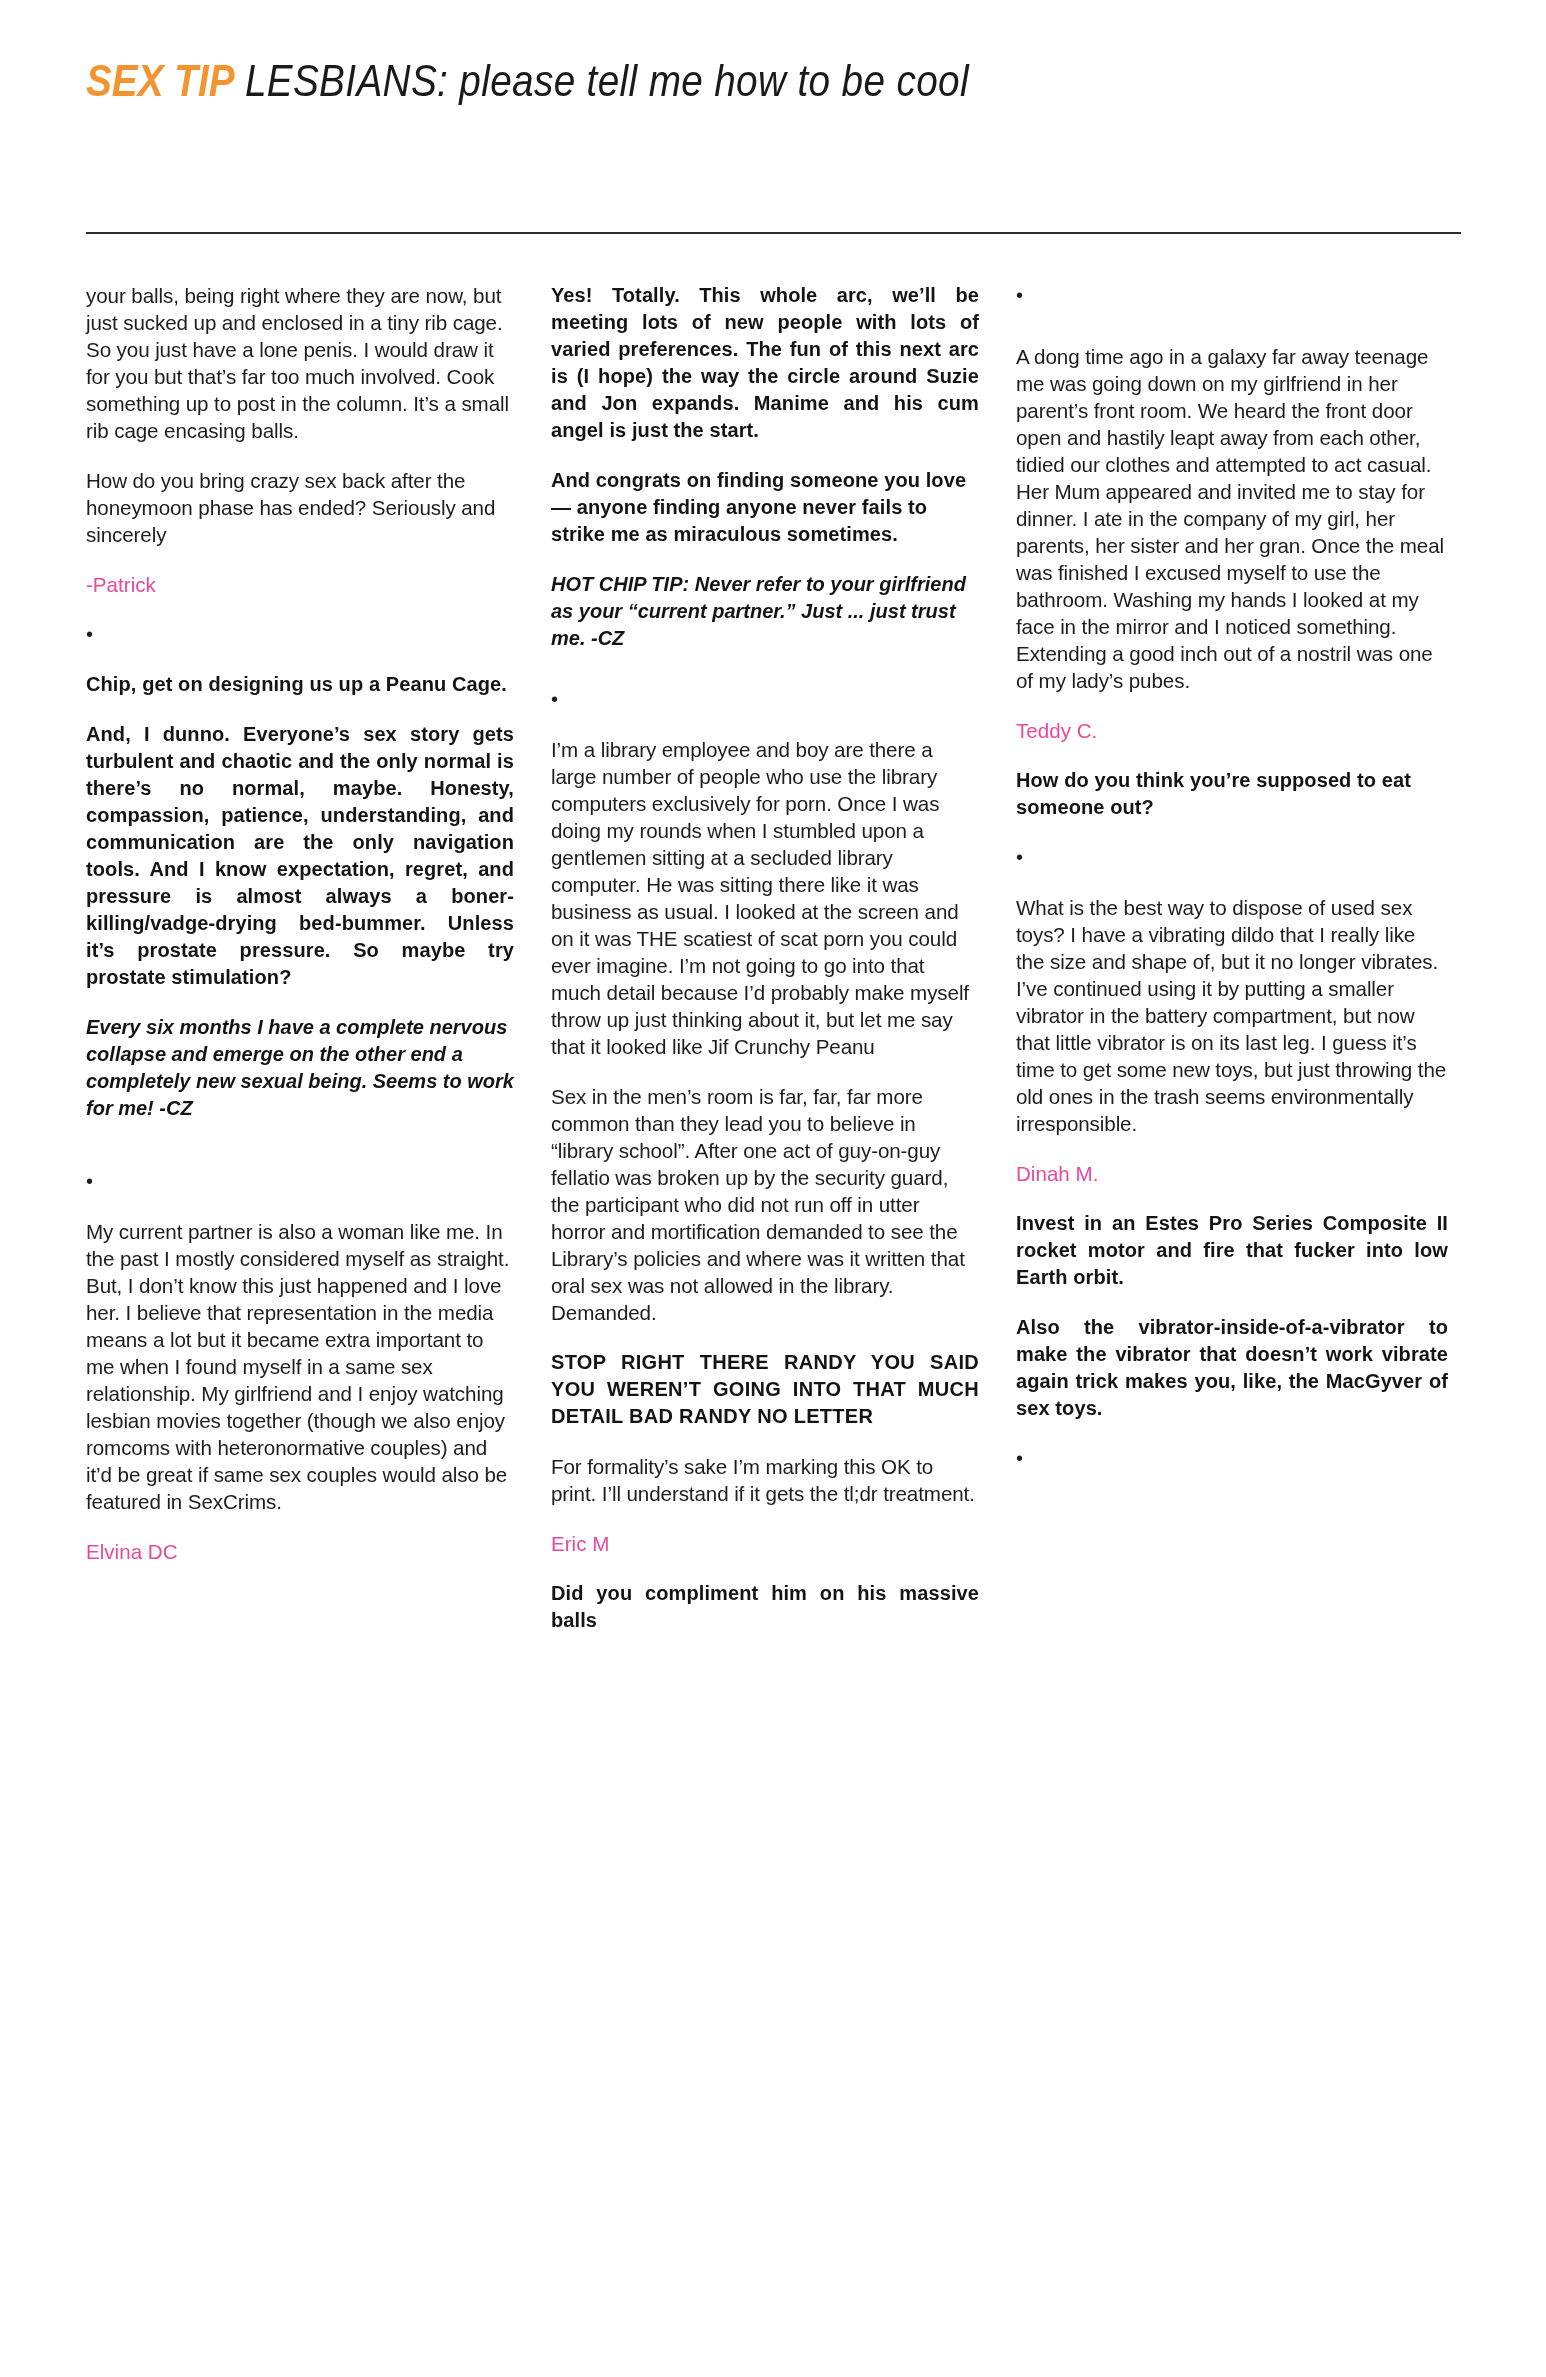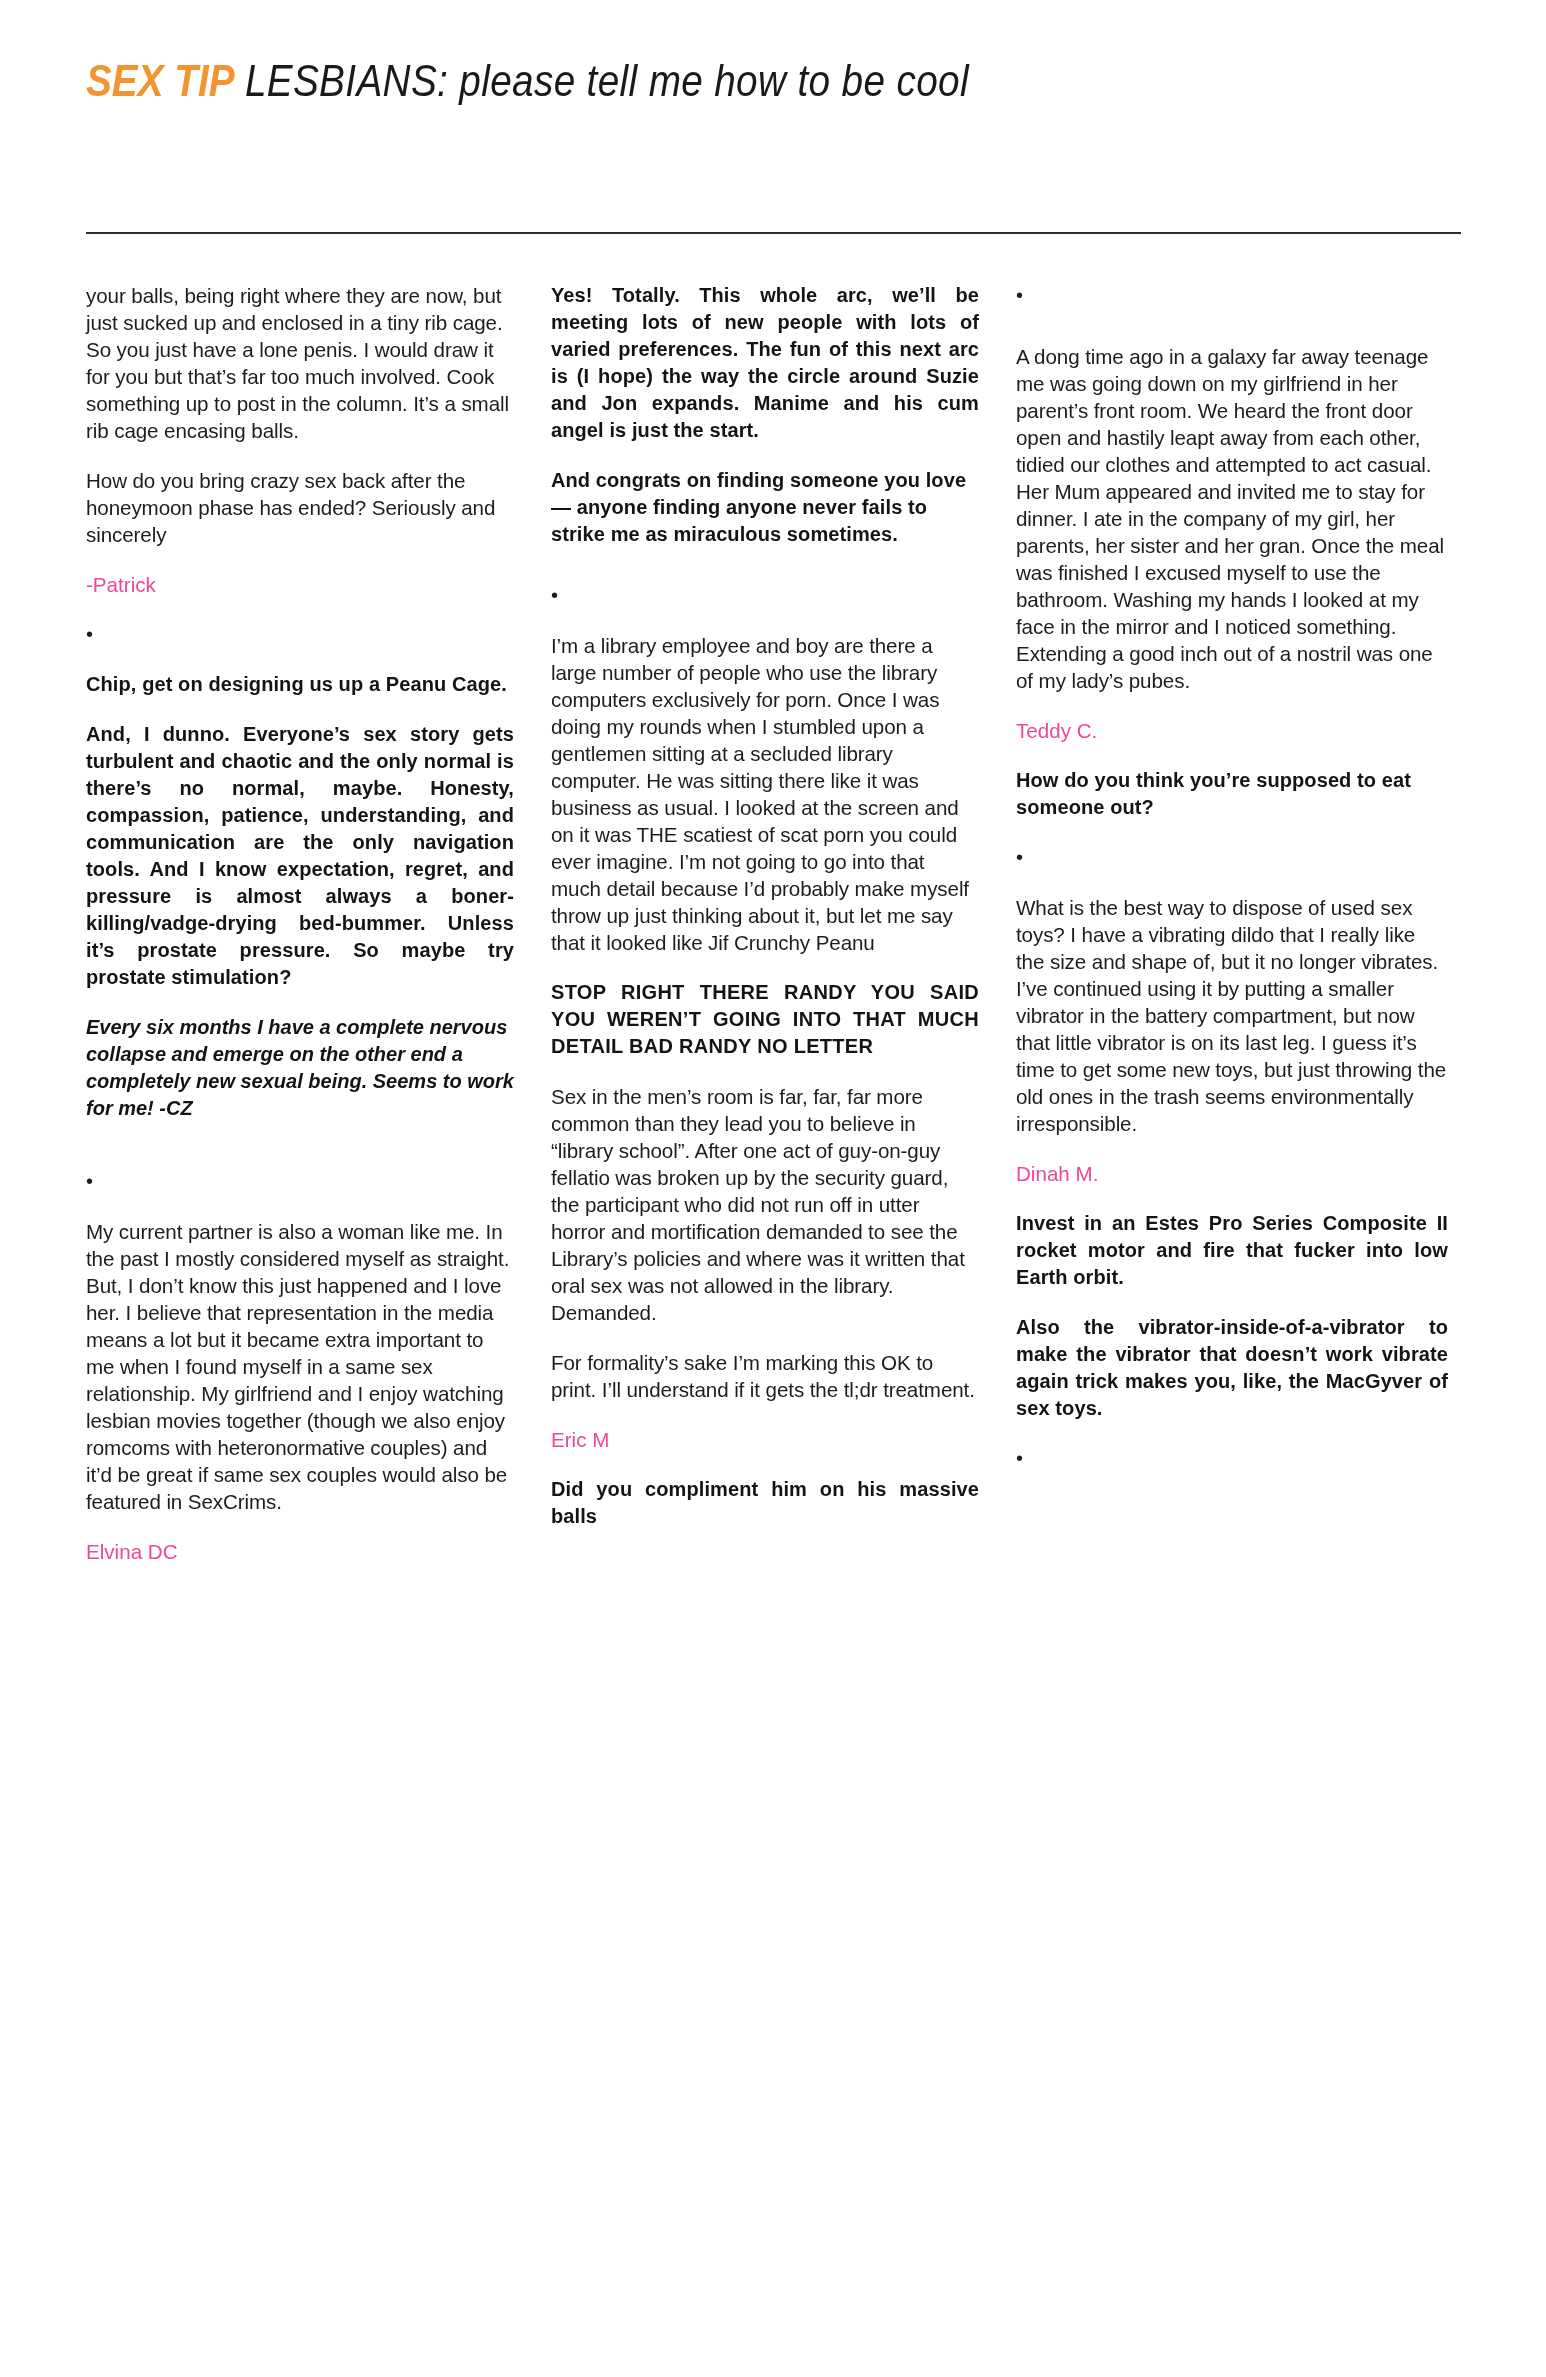--- a/index.html
+++ b/index.html
@@ -170,25 +170,26 @@
       <p class="blk p-bolditalic">Every six months I have a complete nervous collapse and emerge on the other end a completely new sexual being. Seems to work for me! -CZ</p>
       <div class="spacer-md"></div>
       <div class="bullet-sep"></div>
       <p class="blk p-reg">My current partner is also a woman like me. In the past I mostly considered myself as straight. But, I don’t know this just happened and I love her. I believe that representation in the media means a lot but it became extra important to me when I found myself in a same sex relationship. My girlfriend and I enjoy watching lesbian movies together (though we also enjoy romcoms with heteronormative couples) and it’d be great if same sex couples would also be featured in SexCrims.</p>
       <p class="blk p-sign">Elvina DC</p>
     </div>
 
     <div class="col col-2">
       <p class="blk p-bold">Yes! Totally. This whole arc, we’ll be meeting lots of new people with lots of varied preferences. The fun of this next arc is (I hope) the way the circle around Suzie and Jon expands. Manime and his cum angel is just the start.</p>
       <p class="blk p-bold nojust">And congrats on finding someone you love — anyone finding anyone never fails to strike me as miraculous sometimes.</p>
+      <p class="blk p-bolditalic">HOT CHIP TIP: Never refer to your girlfriend as your “current partner.” Just ... just trust me. -CZ</p>
       <div class="spacer-sm"></div>
       <div class="bullet-sep"></div>
       <p class="blk p-reg">I’m a library employee and boy are there a large number of people who use the library computers exclusively for porn. Once I was doing my rounds when I stumbled upon a gentlemen sitting at a secluded library computer. He was sitting there like it was business as usual. I looked at the screen and on it was THE scatiest of scat porn you could ever imagine. I’m not going to go into that much detail because I’d probably make myself throw up just thinking about it, but let me say that it looked like Jif Crunchy Peanu</p>
+      <p class="blk p-reg">Sex in the men’s room is far, far, far more common than they lead you to believe in “library school”.  After one act of guy-on-guy fellatio was broken up by the security guard, the participant who did not run off in utter horror and mortification demanded to see the Library’s policies and where was it written that oral sex was not allowed in the library.  Demanded.</p>
       <p class="blk p-caps">STOP RIGHT THERE RANDY YOU SAID YOU WEREN’T GOING INTO THAT MUCH DETAIL BAD RANDY NO LETTER</p>
-      <p class="blk p-reg">Sex in the men’s room is far, far, far more common than they lead you to believe in “library school”.  After one act of guy-on-guy fellatio was broken up by the security guard, the participant who did not run off in utter horror and mortification demanded to see the Library’s policies and where was it written that oral sex was not allowed in the library.  Demanded.</p>
       <p class="blk p-reg">For formality’s sake I’m marking this OK to print.  I’ll understand if it gets the tl;dr treatment.</p>
       <p class="blk p-sign">Eric M</p>
       <p class="blk p-bold">Did you compliment him on his massive balls</p>
     </div>
 
     <div class="col col-3">
       <div class="bullet-sep"></div>
       <div class="spacer-sm"></div>
       <p class="blk p-reg">A dong time ago in a galaxy far away teenage me was going down on my girlfriend in her parent’s front room. We heard the front door open and hastily leapt away from each other, tidied our clothes and attempted to act casual. Her Mum appeared and invited me to stay for dinner. I ate in the company of my girl, her parents, her sister and her gran. Once the meal was finished I excused myself to use the bathroom. Washing my hands I looked at my face in the mirror and I noticed something. Extending a good inch out of a nostril was one of my lady’s pubes.</p>
       <p class="blk p-sign">Teddy C.</p>

